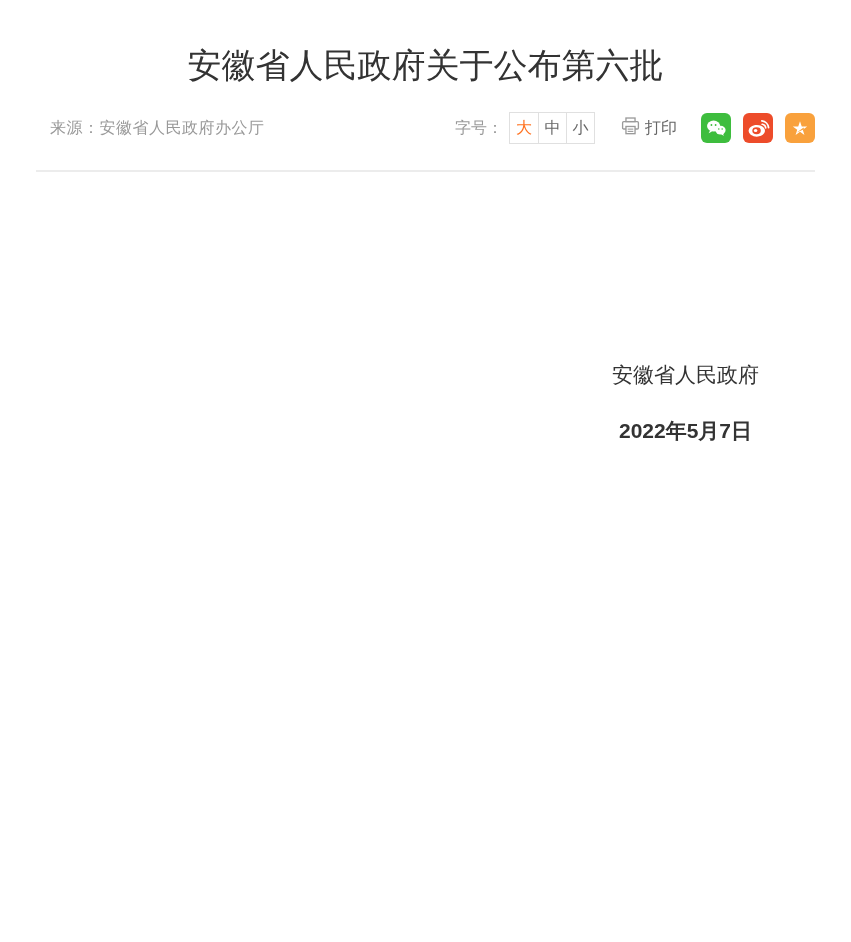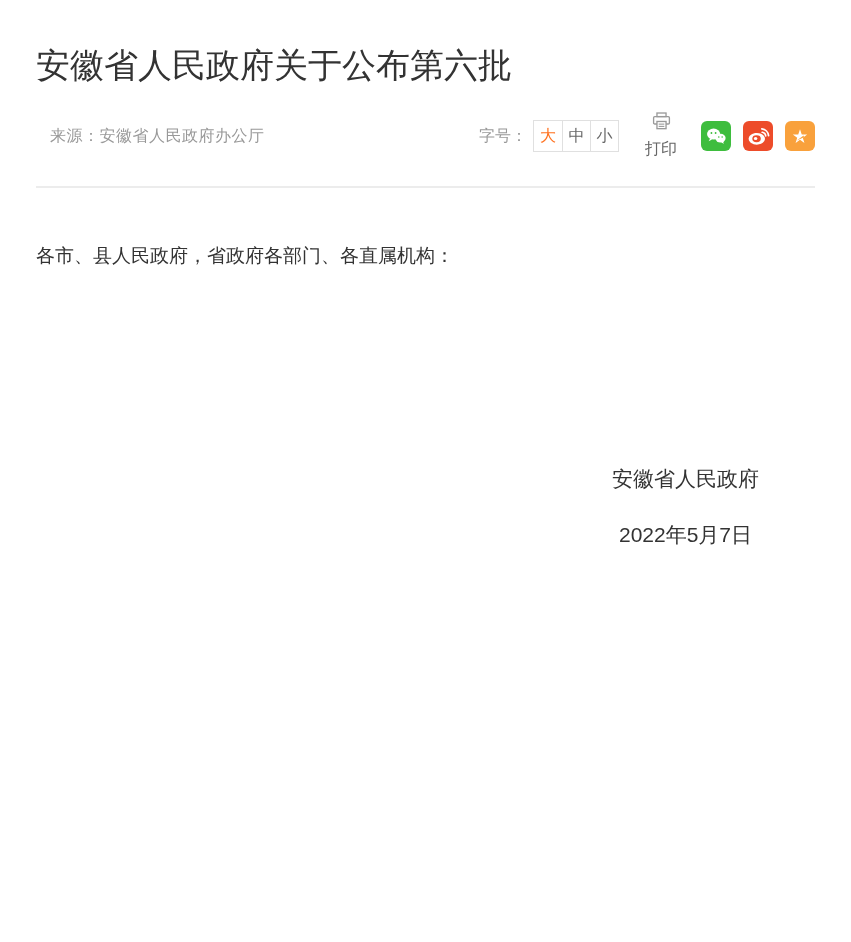--- a/index.html
+++ b/index.html
@@ -11,21 +11,21 @@
     overflow: hidden;
   }
   .page { width: 851px; padding: 0 36px; }
 
   
   .article-title {
     margin: 38px 0 0;
     font-size: 34px;
     font-weight: 400;
     color: #333;
-    text-align: left;
+    text-align: center;
     line-height: 54px;
   }
   .title-line { display: block; }
 
   
   .meta-row {
     display: flex;
     justify-content: space-between;
     align-items: center;
     margin-top: 20px;
@@ -65,21 +65,20 @@
     align-items: center;
     gap: 5px;
     border: none;
     background: none;
     color: #666;
     font-size: 16px;
     margin-left: 26px;
     padding: 0;
     cursor: pointer;
     font-family: Liberation Sans, sans-serif;
-    flex-direction: column;
   }
   .share-group { display: flex; gap: 12px; margin-left: 24px; }
   .share-btn {
     width: 30px; height: 30px;
     border-radius: 6px;
     border: none;
     padding: 3px;
     cursor: pointer;
     display: flex;
     align-items: center;
@@ -103,21 +102,21 @@
 
   
   .signature {
     margin: 190px 56px 8px auto;
     width: fit-content;
     text-align: center;
     font-size: 21px;
     color: #333;
     line-height: 26px;
   }
-  .signature .sig-date { margin-top: 30px; }
+  .signature .sig-date { margin-top: 30px; font-weight: bold; }
 </style>
 </head>
 <body>
 
 <div class="page">
 
   <h1 class="article-title">
     <span class="title-line">安徽省人民政府关于公布第六批</span>
   </h1>
 
@@ -178,21 +177,20 @@
               <polygon points="15,6.5 17.2,13 24,13.1 18.5,17.2 20.5,23.7 15,19.7 9.5,23.7 11.5,17.2 6,13.1 12.8,13" fill="#fff"></polygon>
               <path d="M19.5 14.5 L11 20.5 L20 16.5 Z" fill="#f9a13c"></path>
             </svg>
           </span>
         </button>
       </div>
     </div>
   </div>
 
   <div class="content">
-    <p class="no-indent">各市、县人民政府，省政府各部门、各直属机构：</p>
   </div>
 
   <div class="signature">
     <div class="sig-issuer">安徽省人民政府</div>
     <div class="sig-date">2022年5月7日</div>
   </div>
 
 </div>
 
 </body></html>

